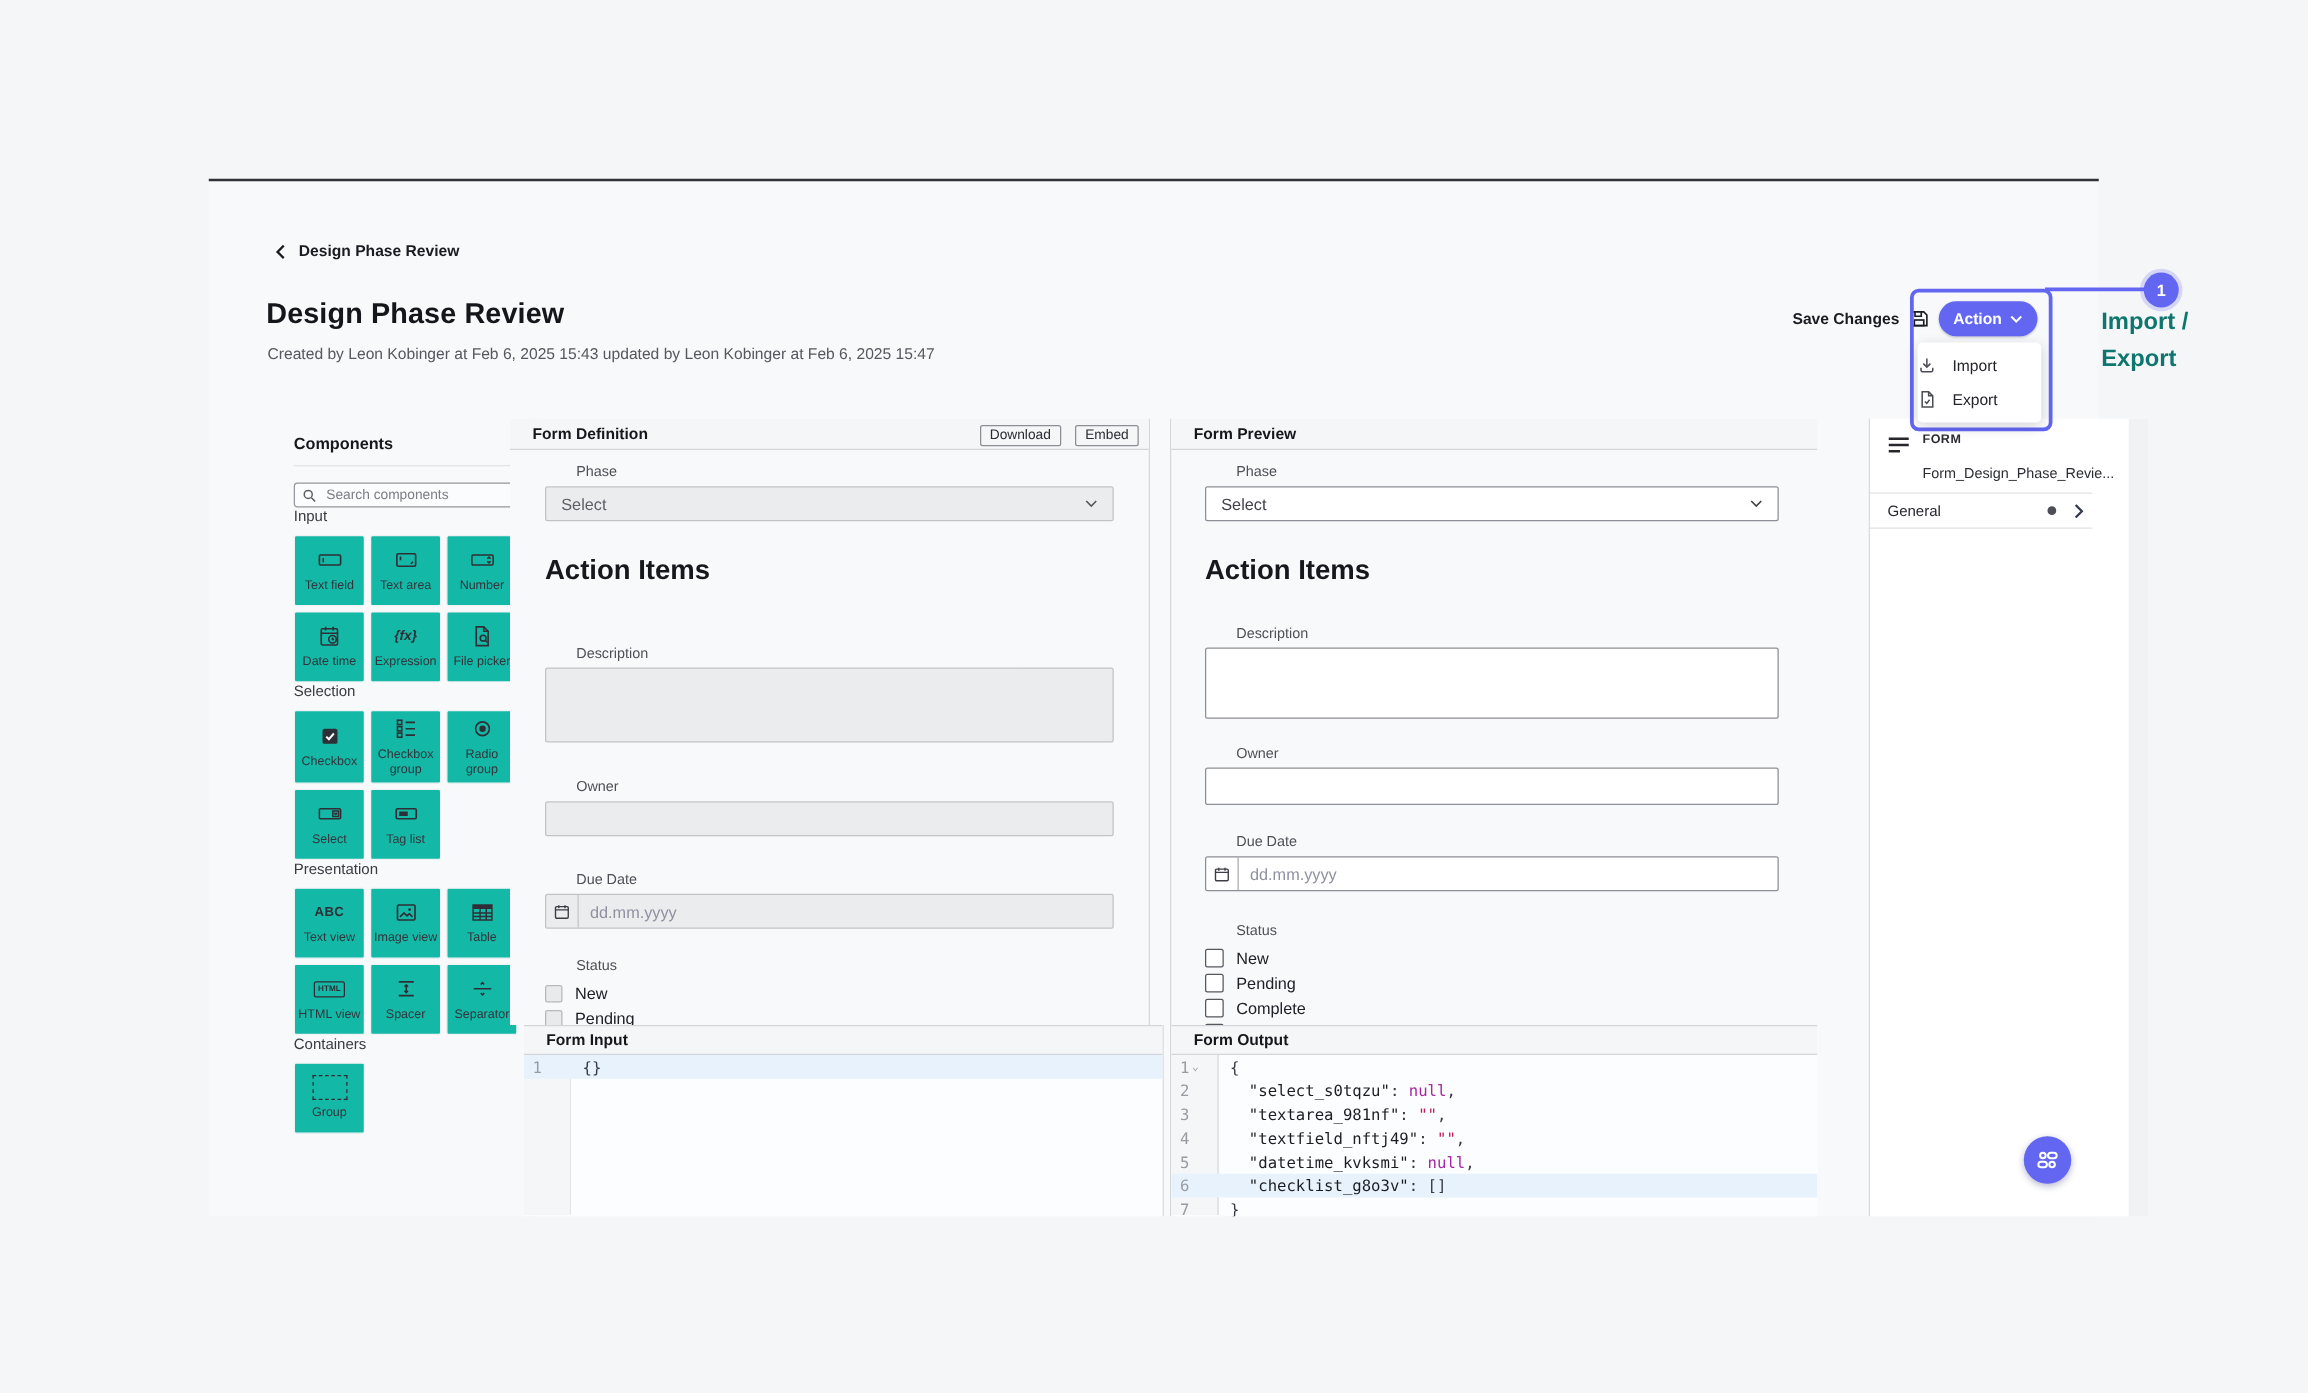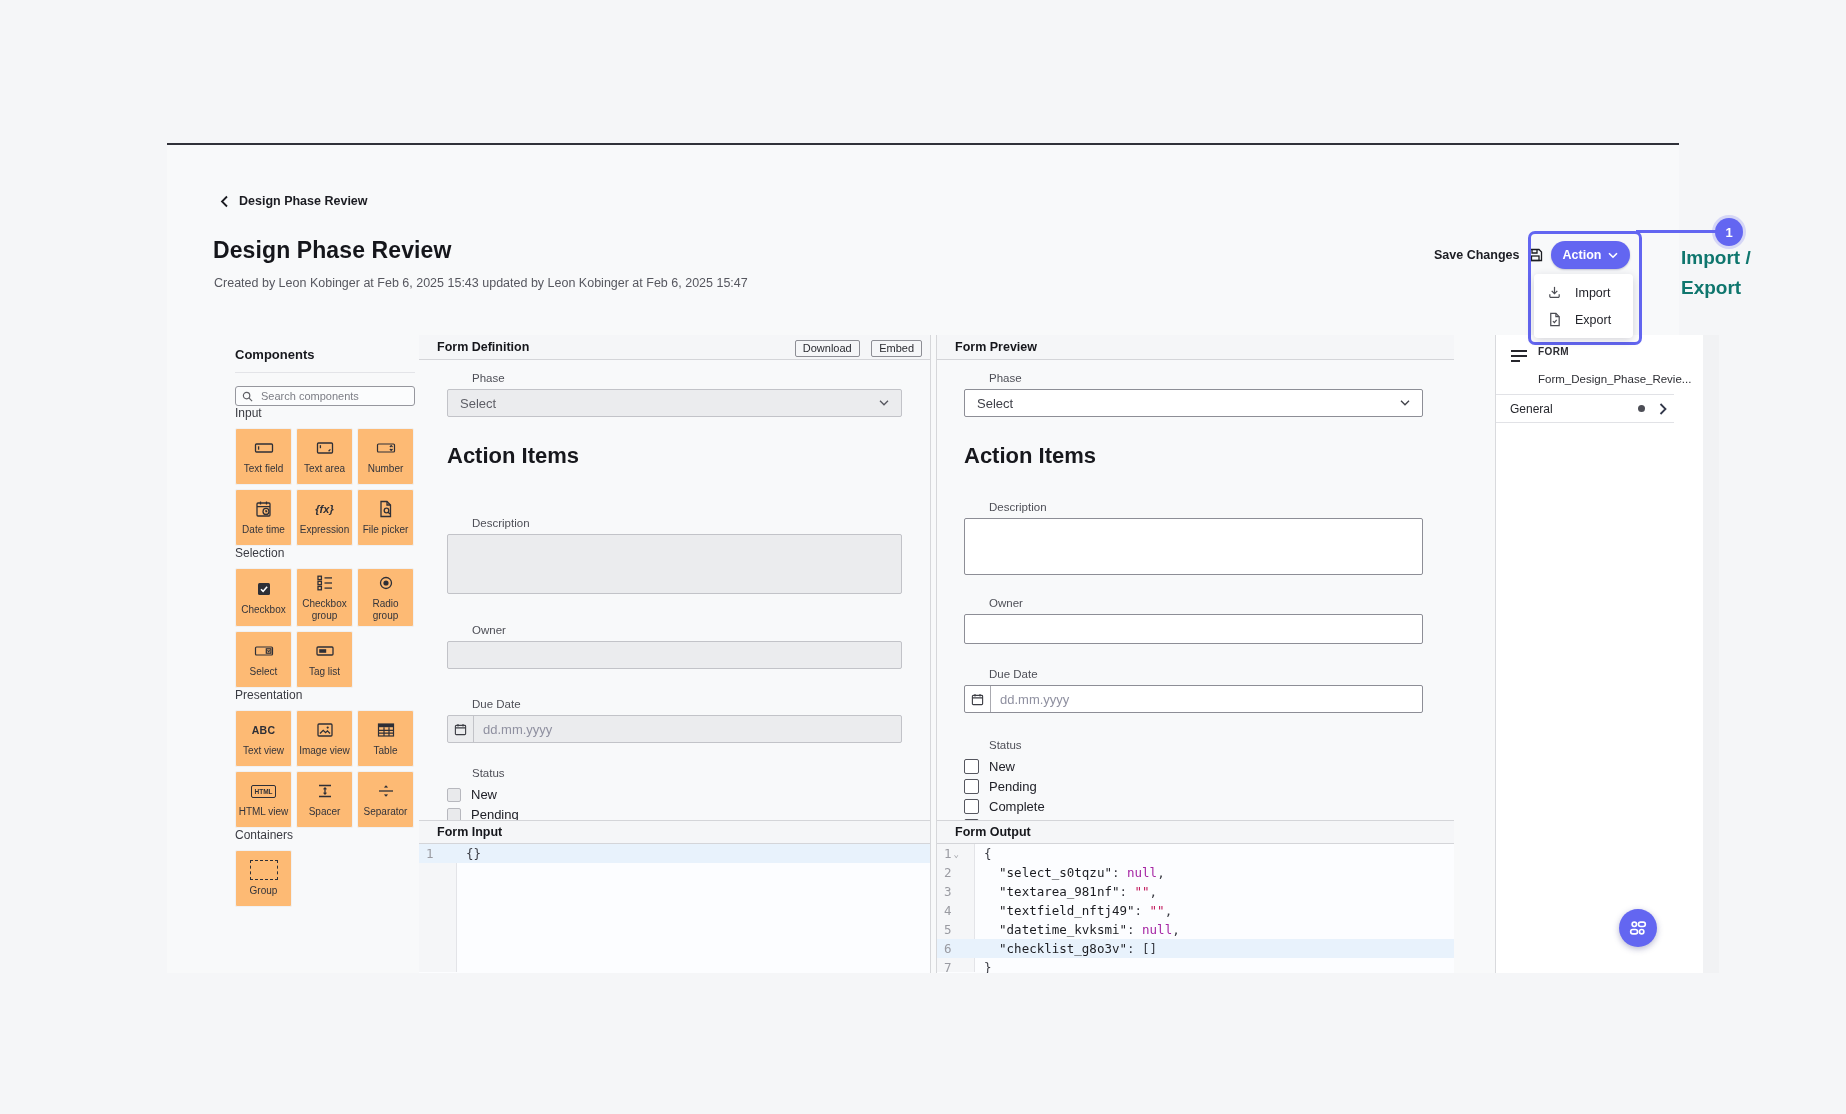--- a/index.html
+++ b/index.html
@@ -27,21 +27,21 @@
   .callout-box{position:absolute;left:1361px;top:86px;width:108px;height:108px;border:3px solid #6366f1;border-radius:7px;z-index:30;pointer-events:none;}
   .action-btn{
     position:absolute;left:1384px;top:96px;width:79px;height:28px;z-index:31;
     background:#6366f1;border-radius:14px;display:flex;align-items:center;justify-content:center;gap:7px;
     color:#fff;font-size:12.5px;font-weight:700;cursor:pointer;box-shadow:0 1px 2px rgba(40,40,90,.25);
   }
   .dropdown{
     position:absolute;left:1367px;top:129px;width:99px;z-index:31;background:#fff;border-radius:4px;
     box-shadow:0 3px 10px rgba(30,30,60,.18);padding:5px 0;
   }
-  .dd-item{display:flex;align-items:center;gap:13px;height:27px;padding:0 0 0 13px;cursor:pointer;}
+  .dd-item{display:flex;align-items:center;gap:13px;height:27px;padding:0 0 0 0;cursor:pointer;}
   .dd-item .lbl{font-size:12.5px;color:#23242b;}
   
   .conn-line{position:absolute;left:1636px;top:230px;width:82px;height:3px;background:#6366f1;z-index:29;}
   .badge{
     position:absolute;left:1715px;top:218px;width:28px;height:28px;border-radius:50%;z-index:30;
     background:#6366f1;color:#fff;font-size:13px;font-weight:700;display:flex;align-items:center;justify-content:center;
     box-shadow:0 0 0 3px rgba(99,102,241,.22);
   }
   .ann-text{position:absolute;left:1681px;top:243px;font-size:19px;line-height:30px;font-weight:700;color:#0f766e;z-index:30;}
   
@@ -64,33 +64,33 @@
     margin-top:13px;height:18px;display:flex;align-items:center;gap:6px;
     background:#fbfcfd;border:1px solid #96979e;border-radius:3px;padding:0 6px;
   }
   .search input{
     border:none;outline:none;background:transparent;font-family:inherit;font-size:11px;color:#3c3d44;width:100%;
   }
   .search input::placeholder{color:#7c7d85;}
   .sec-title{font-size:12px;color:#3a3b42;margin:0 0 8px;}
   .tile-grid{display:grid;grid-template-columns:57px 57px 57px;gap:4px;}
   .tile{
-    background:#fdba74;min-height:57px;border-radius:2px;display:flex;flex-direction:column;
+    background:#14b8a6;min-height:57px;border-radius:2px;display:flex;flex-direction:column;
     align-items:center;justify-content:center;gap:5px;padding:4px 2px;box-sizing:border-box;cursor:grab;
     border:1px solid #f0f1f3;
   }
   .tile .t-lb{font-size:10px;color:#33343b;text-align:center;line-height:1.2;}
   .t-ic{height:20px;display:flex;align-items:center;justify-content:center;color:#2e2f36;}
   .t-txt{font-weight:700;font-size:10.5px;color:#2e2f36;letter-spacing:.3px;}
   .t-fx{font-size:11px;color:#2e2f36;font-style:italic;font-weight:600;}
   .t-html{font-size:6.5px;font-weight:700;border:1.2px solid #2e2f36;border-radius:2px;padding:2px 2px;color:#2e2f36;}
   .t-group{width:26px;height:18px;border:1.6px dashed #2e2f36;}
   
   .fpanel{position:absolute;top:190px;box-sizing:border-box;background:#f8f9fa;overflow:hidden;}
-  .form-def{left:252px;width:512px;height:485px;border-right:1px solid #d6d7da;}
+  .form-def{left:241px;width:512px;height:485px;border-right:1px solid #d6d7da;}
   .form-preview{left:769px;width:518px;height:485px;border-left:1px solid #d6d7da;}
   .fbody{padding:12px 28px 0 28px;}
   .flabel{font-size:11.5px;color:#4e4f57;margin-bottom:5px;margin-left:25px;}
   .fheading{font-size:22px;font-weight:700;color:#17181d;margin:26px 0 0 0;}
   .select{
     height:26px;border-radius:2px;display:flex;align-items:center;justify-content:space-between;
     padding:0 12px;font-size:13px;cursor:pointer;
   }
   .form-def .select{background:#ebecee;border:1px solid #c2c3c8;color:#5d5e66;}
   .form-preview .select{background:#fff;border:1px solid #8d8e96;color:#3f4048;}

